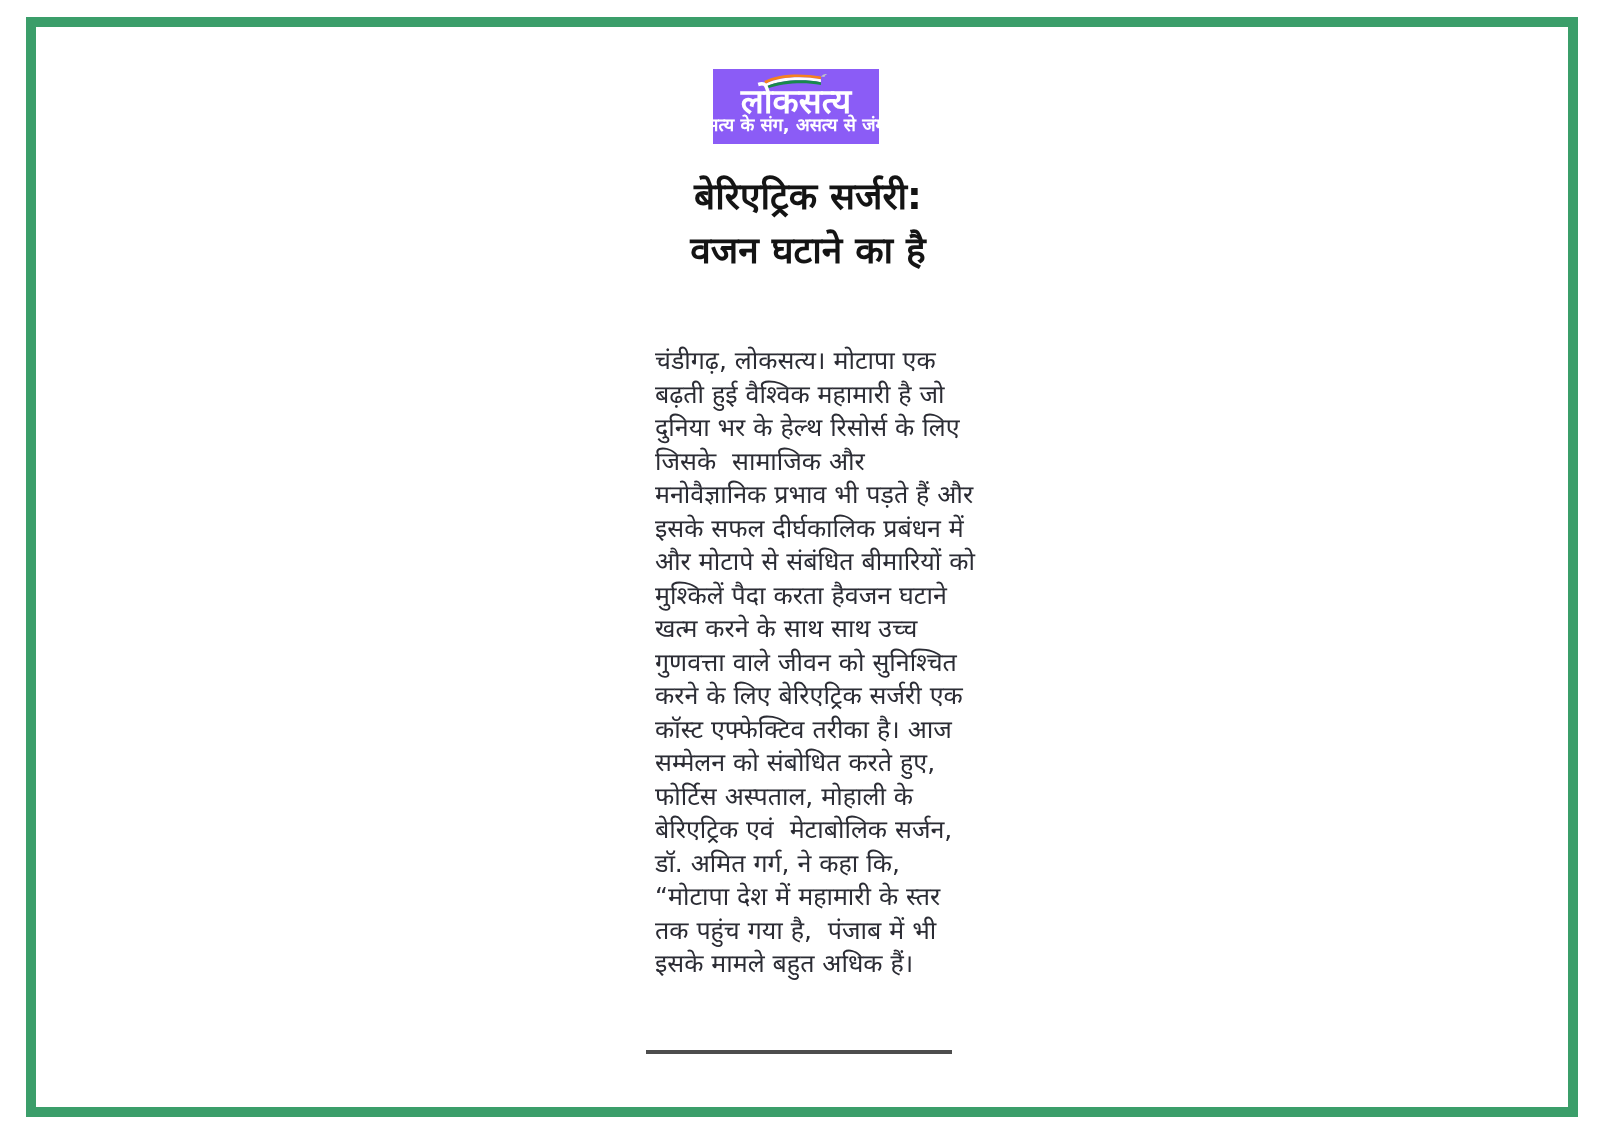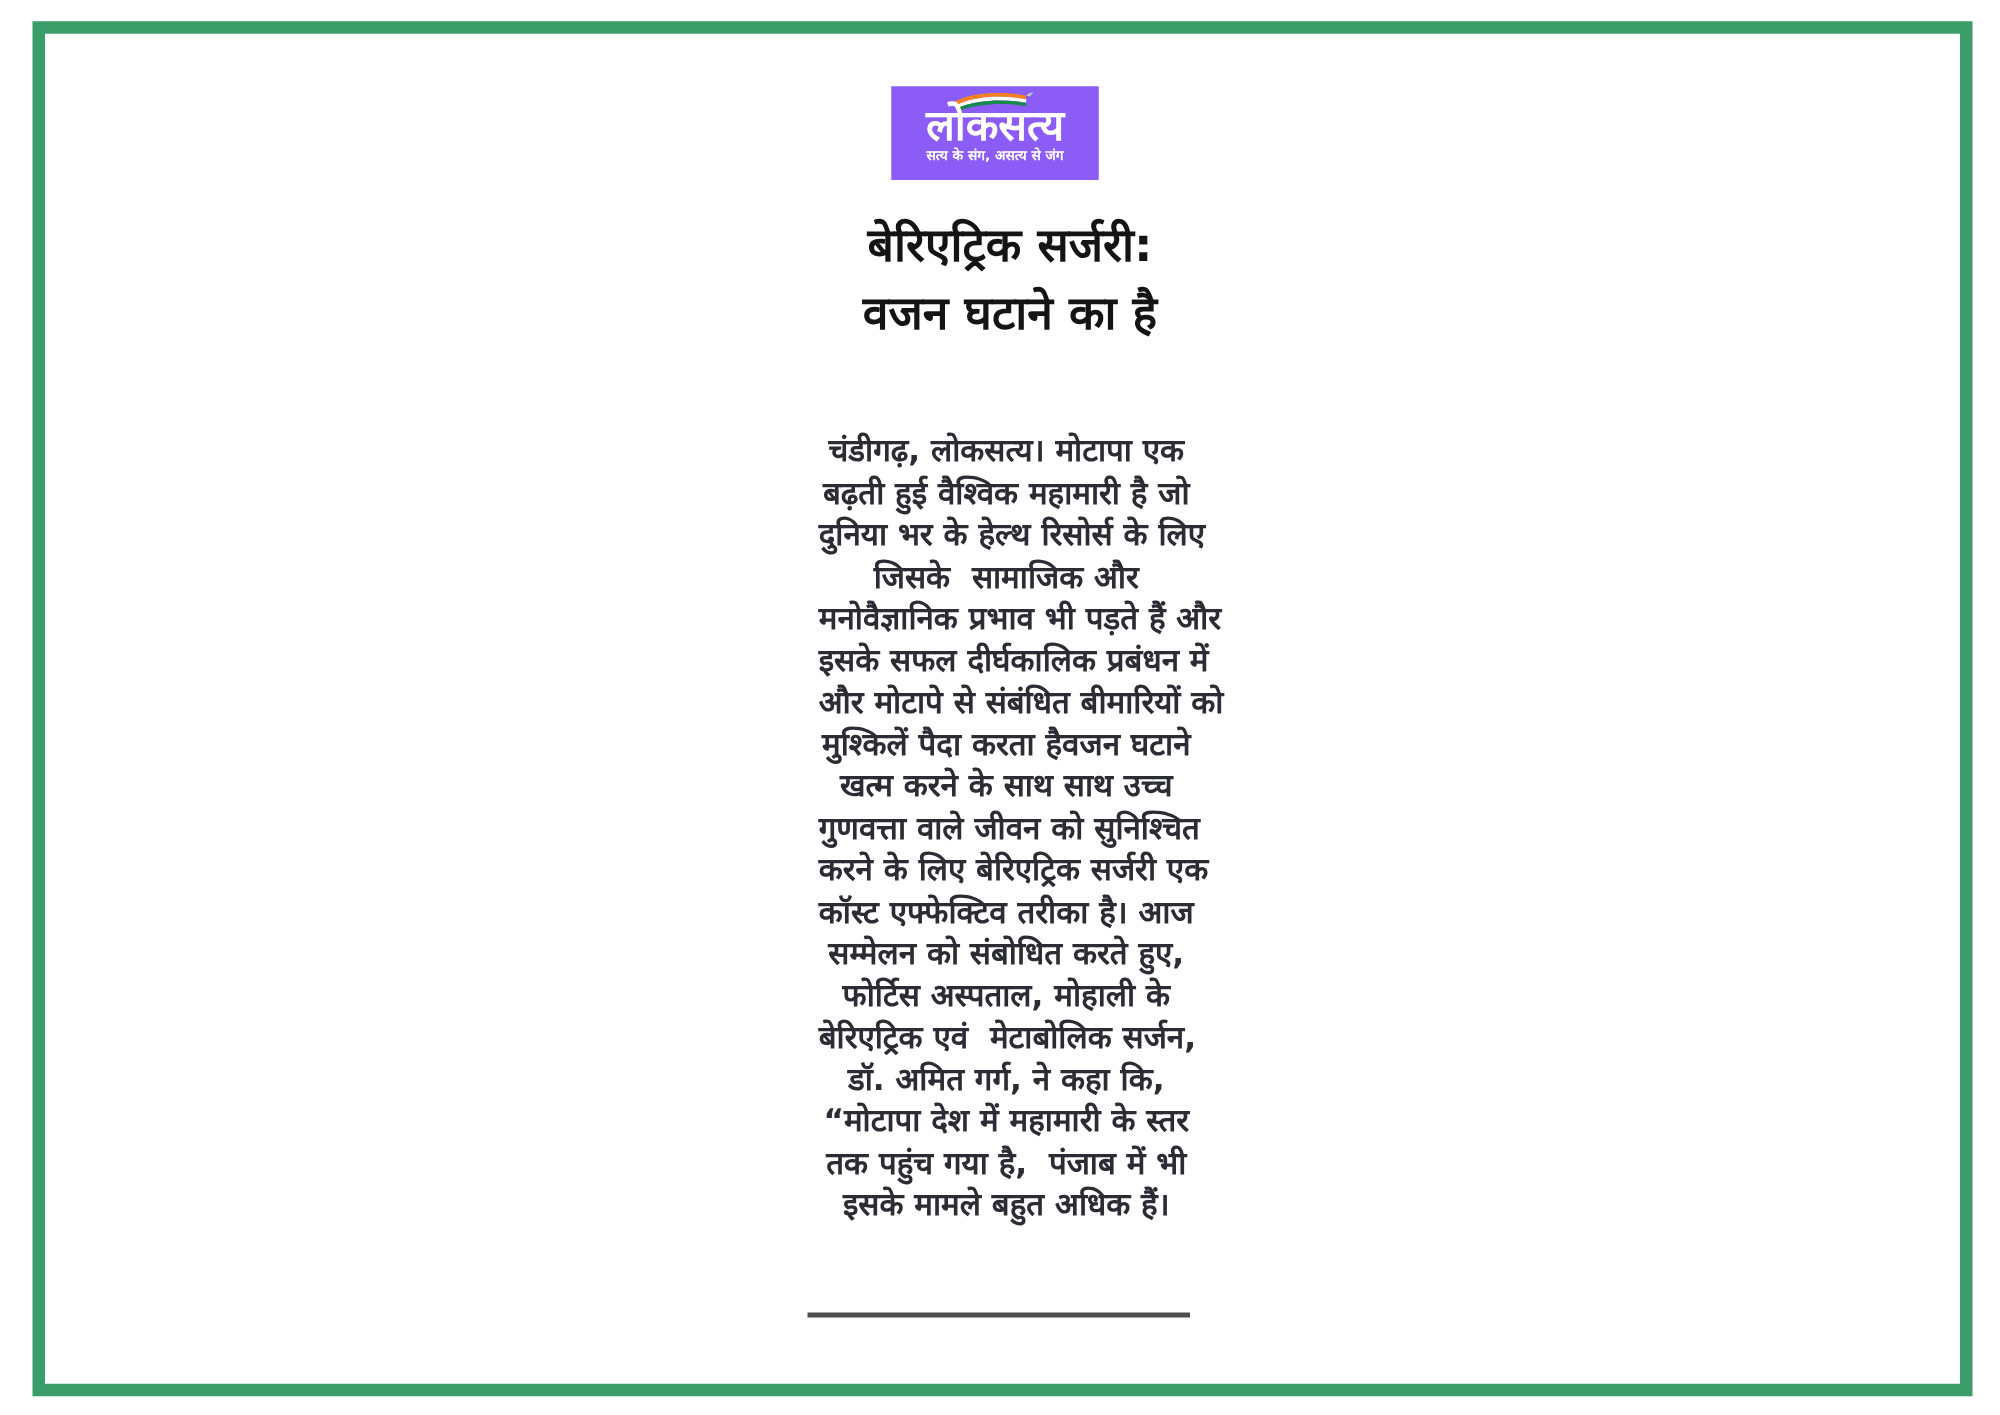--- a/index.html
+++ b/index.html
@@ -35,44 +35,43 @@
     font-weight: bold;
     font-size: 34px;
     line-height: 36px;
     margin-top: -6px;
     white-space: nowrap;
     letter-spacing: 0px;
   }
   .masthead-tagline {
     color: #ffffff;
     font-weight: bold;
-    font-size: 11px;
+    font-size: 18px;
     line-height: 14px;
     white-space: nowrap;
     margin-top: -1px;
   }
   .headline {
     position: absolute;
     left: 643px; top: 170px;
     width: 330px;
     color: #141414;
     font-weight: bold;
     font-size: 37px;
     line-height: 54px;
   }
   .headline > div { white-space: pre; text-align: center; }
   .body-text {
     position: absolute;
     left: 655px; top: 344px;
     width: 300px;
     color: #2b2c34;
-    font-weight: bold;
+    font-weight: normal;
     font-size: 25px;
     line-height: 33.5px;
-    text-align: center;
   }
   .body-text > div { white-space: pre; }
   .end-rule {
     position: absolute;
     left: 646px; top: 1050px;
     width: 306px; height: 4px;
     background: #4d4d4d;
   }
 </style>
 </head>

